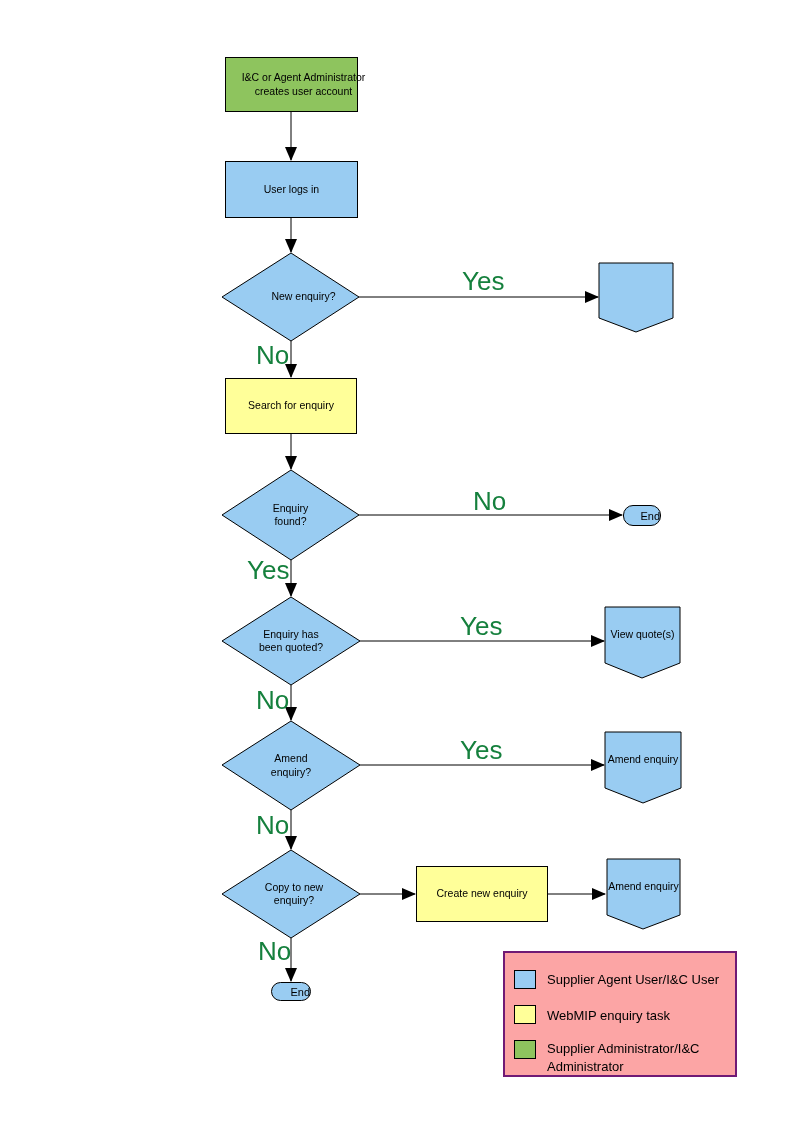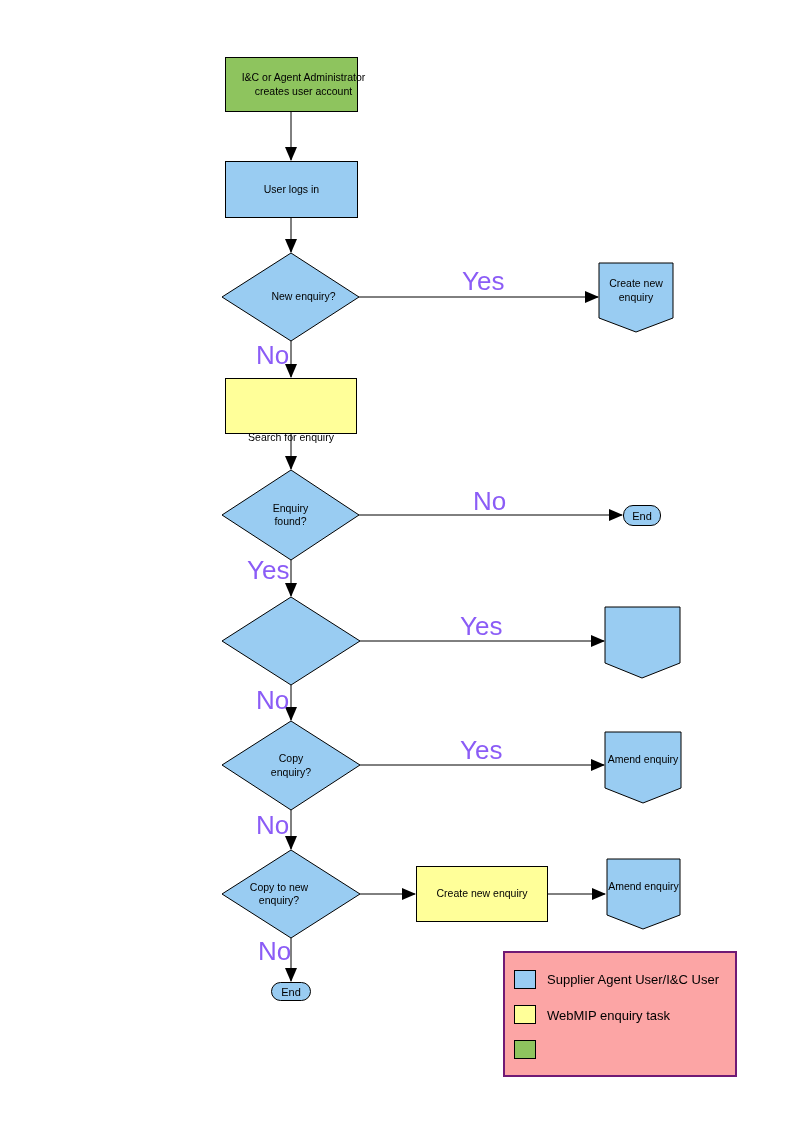--- a/index.html
+++ b/index.html
@@ -13,25 +13,25 @@
   svg polygon { stroke:#000; stroke-width:1; }
   .node-box {
     position:absolute; border:1px solid #000; box-sizing:border-box;
   }
   .shape-label {
     position:absolute; display:flex; align-items:center; justify-content:center;
     text-align:center; font-size:10.5px; line-height:1.25; white-space:pre-line;
     pointer-events:none;
   }
   .edge-label {
-    position:absolute; font-size:26px; line-height:1; color:#8b5cf6;
+    position:absolute; font-size:26px; line-height:1; color:#15803d;
   }
   .terminator {
     position:absolute; border:1px solid #000; border-radius:10px; box-sizing:border-box;
-    display:flex; align-items:center; justify-content:center; font-size:11px;
+    display:flex; align-items:center; justify-content:flex-end; font-size:11px;
   }
   .legend {
     position:absolute; left:503px; top:951px; width:234px; height:126px;
     border:2px solid #701a75; background:#fca5a5; box-sizing:border-box;
   }
   .legend-swatch {
     position:absolute; left:9px; width:22px; height:19px;
     border:1px solid #000; box-sizing:border-box;
   }
   .legend-label {
@@ -78,35 +78,36 @@
   </svg>
 
   <div class="node-box" style="left: 225px; top: 57px; width: 133px; height: 55px; background-color: rgb(142, 196, 94); fill: rgb(142, 196, 94);"></div>
   <div class="shape-label" style="left:225px; top:57px; width:157px; height:55px;">I&amp;C or Agent Administrator
 creates user account</div>
 
   <div class="node-box" style="left: 225px; top: 161px; width: 133px; height: 57px; background-color: rgb(153, 204, 242); fill: rgb(153, 204, 242);"></div>
   <div class="shape-label" style="left:225px; top:161px; width:133px; height:57px;text-align:center;">User logs in</div>
 
   <div class="node-box" style="left: 225px; top: 378px; width: 132px; height: 56px; background-color: rgb(255, 255, 153); fill: rgb(255, 255, 153);"></div>
-  <div class="shape-label" style="left:225px; top:378px; width:132px; height:56px;margin-top:32px;">Search for enquiry</div>
+  <div class="shape-label" style="left:225px; top:378px; width:132px; height:56px;">Search for enquiry</div>
 
   <div class="node-box" style="left: 416px; top: 866px; width: 132px; height: 56px; background-color: rgb(255, 255, 153); fill: rgb(255, 255, 153);"></div>
   <div class="shape-label" style="left:416px; top:866px; width:132px; height:56px;">Create new enquiry</div>
 
   <div class="shape-label" style="left:235px; top:253px; width:137px; height:88px;">New enquiry?</div>
   <div class="shape-label" style="left:222px; top:470px; width:137px; height:90px;">Enquiry
 found?</div>
-  <div class="shape-label" style="left:222px; top:721px; width:138px; height:89px;">Copy
+  <div class="shape-label" style="left:222px; top:597px; width:138px; height:88px;">Enquiry has
+been quoted?</div>
+  <div class="shape-label" style="left:222px; top:721px; width:138px; height:89px;">Amend
 enquiry?</div>
-  <div class="shape-label" style="left:210px; top:850px; width:138px; height:88px;">Copy to new
+  <div class="shape-label" style="left:225px; top:850px; width:138px; height:88px;">Copy to new
 enquiry?</div>
 
-  <div class="shape-label" style="left:599px; top:263px; width:74px; height:55px;">Create new
-enquiry</div>
+  <div class="shape-label" style="left:605px; top:607px; width:75px; height:56px;">View quote(s)</div>
   <div class="shape-label" style="left:605px; top:732px; width:76px; height:56px;">Amend enquiry</div>
   <div class="shape-label" style="left:607px; top:859px; width:73px; height:56px;">Amend enquiry</div>
 
   <div class="terminator" style="left: 623px; top: 505px; width: 38px; height: 21px; background-color: rgb(153, 204, 242); fill: rgb(153, 204, 242);">
     <span>End</span>
   </div>
   <div class="terminator" style="left: 271px; top: 982px; width: 40px; height: 19px; background-color: rgb(153, 204, 242); fill: rgb(153, 204, 242);">
     <span>End</span>
   </div>
 
@@ -119,15 +120,17 @@
   <div class="edge-label" style="left:460px; top:737px;">Yes</div>
   <div class="edge-label" style="left:256px; top:812px;">No</div>
   <div class="edge-label" style="left:258px; top:938px;">No</div>
 
   <div class="legend">
     <div class="legend-swatch" style="top: 17px; background-color: rgb(153, 204, 242); fill: rgb(153, 204, 242);"></div>
     <div class="legend-label" style="top:18px;">Supplier Agent User/I&amp;C User</div>
     <div class="legend-swatch" style="top: 52px; background-color: rgb(255, 255, 153); fill: rgb(255, 255, 153);"></div>
     <div class="legend-label" style="top:54px;">WebMIP enquiry task</div>
     <div class="legend-swatch" style="top: 87px; background-color: rgb(142, 196, 94); fill: rgb(142, 196, 94);"></div>
+    <div class="legend-label" style="top:87px;">Supplier Administrator/I&amp;C
+Administrator</div>
   </div>
 
 </div>
 
 </body></html>

